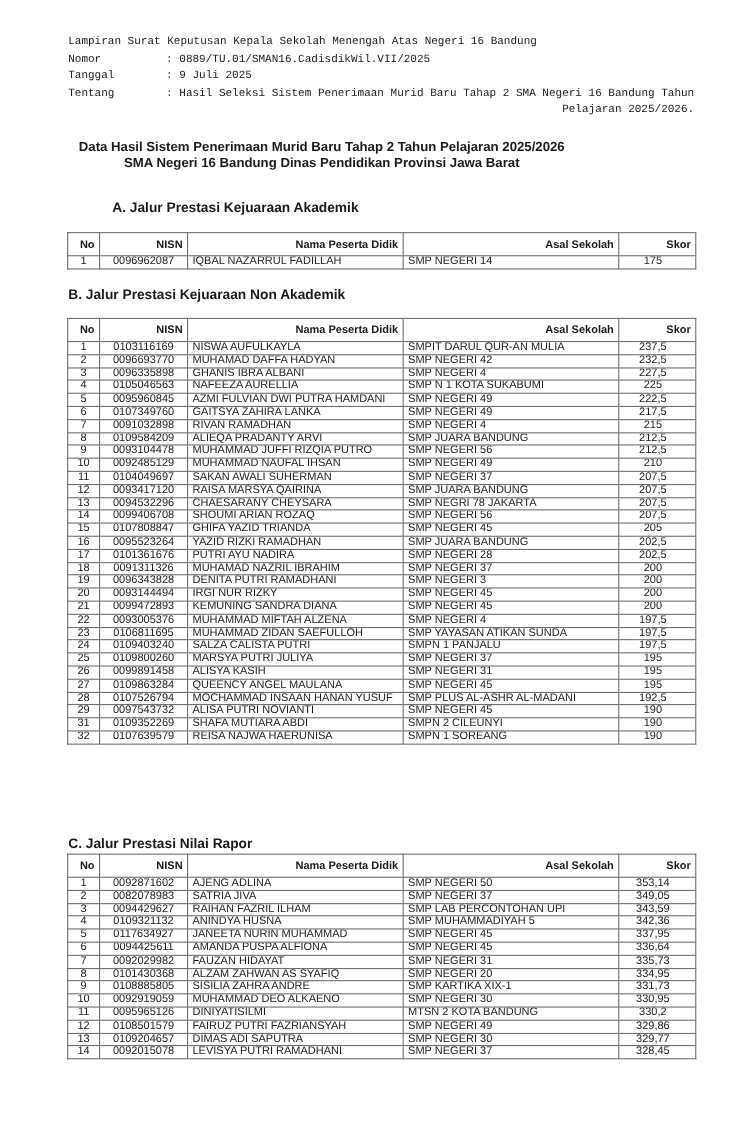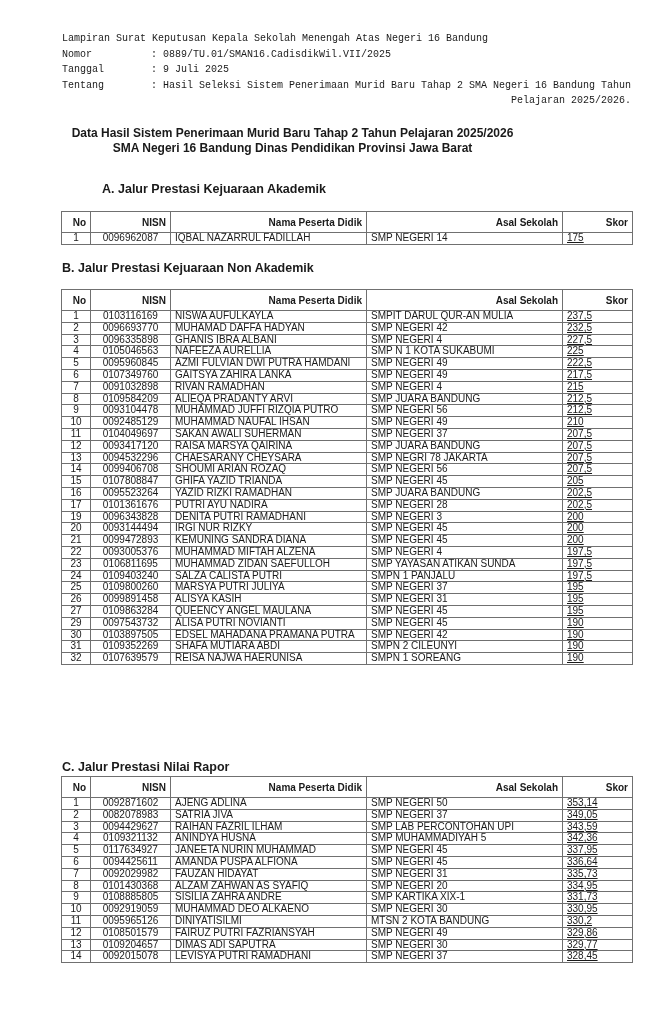--- a/index.html
+++ b/index.html
@@ -12,21 +12,21 @@
   .hdr .cont { padding-left:97px;text-align:right; }
   .title { position:absolute; left:0; width:585px; top:126px; text-align:center;
            font-weight:bold; font-size:12px; line-height:15px; }
   .sec { position:absolute; left:62px; font-weight:bold; font-size:12.5px; }
   table { position:absolute; left:61px; border-collapse:collapse; table-layout:fixed;
           width:571px; font-size:10px; }
   th, td { border:1px solid #707070; padding:0 4px; white-space:nowrap; overflow:hidden; }
   th { height:20px; font-weight:bold; text-align:right; font-size:10px; }
   td { height:10.8px; line-height:10.8px; }
   td.c { text-align:center; padding:0 2px; }
-  td.r { text-align:left; padding-right:12px;text-decoration:underline; }
+  td.r { text-align:center; padding-right:12px; }
   col.no { width:29px; } col.nisn { width:80px; } col.nama { width:196px; }
   col.asal { width:196px; } col.skor { width:70px; }
 </style>
 </head>
 <body>
 
 <div class="hdr">
   <div>Lampiran Surat Keputusan Kepala Sekolah Menengah Atas Negeri 16 Bandung</div>
   <div class="row">
     <span class="lbl">Nomor</span>
@@ -209,20 +209,27 @@
         <td class="r">202,5</td>
       </tr>
       <tr>
         <td class="c">17</td>
         <td class="c">0101361676</td>
         <td>PUTRI AYU NADIRA</td>
         <td>SMP NEGERI 28</td>
         <td class="r">202,5</td>
       </tr>
       <tr>
+        <td class="c">18</td>
+        <td class="c">0091311326</td>
+        <td>MUHAMAD NAZRIL IBRAHIM</td>
+        <td>SMP NEGERI 37</td>
+        <td class="r">200</td>
+      </tr>
+      <tr>
         <td class="c">19</td>
         <td class="c">0096343828</td>
         <td>DENITA PUTRI RAMADHANI</td>
         <td>SMP NEGERI 3</td>
         <td class="r">200</td>
       </tr>
       <tr>
         <td class="c">20</td>
         <td class="c">0093144494</td>
         <td>IRGI NUR RIZKY</td>
@@ -272,31 +279,31 @@
         <td class="r">195</td>
       </tr>
       <tr>
         <td class="c">27</td>
         <td class="c">0109863284</td>
         <td>QUEENCY ANGEL MAULANA</td>
         <td>SMP NEGERI 45</td>
         <td class="r">195</td>
       </tr>
       <tr>
+        <td class="c">28</td>
+        <td class="c">0107526794</td>
+        <td>MOCHAMMAD INSAAN HANAN YUSUF</td>
+        <td>SMP PLUS AL-ASHR AL-MADANI</td>
+        <td class="r">192,5</td>
+      </tr>
+      <tr>
         <td class="c">29</td>
         <td class="c">0097543732</td>
         <td>ALISA PUTRI NOVIANTI</td>
         <td>SMP NEGERI 45</td>
-        <td class="r">190</td>
-      </tr>
-      <tr>
-        <td class="c">30</td>
-        <td class="c">0103897505</td>
-        <td>EDSEL MAHADANA PRAMANA PUTRA</td>
-        <td>SMP NEGERI 42</td>
         <td class="r">190</td>
       </tr>
       <tr>
         <td class="c">31</td>
         <td class="c">0109352269</td>
         <td>SHAFA MUTIARA ABDI</td>
         <td>SMPN 2 CILEUNYI</td>
         <td class="r">190</td>
       </tr>
       <tr>

